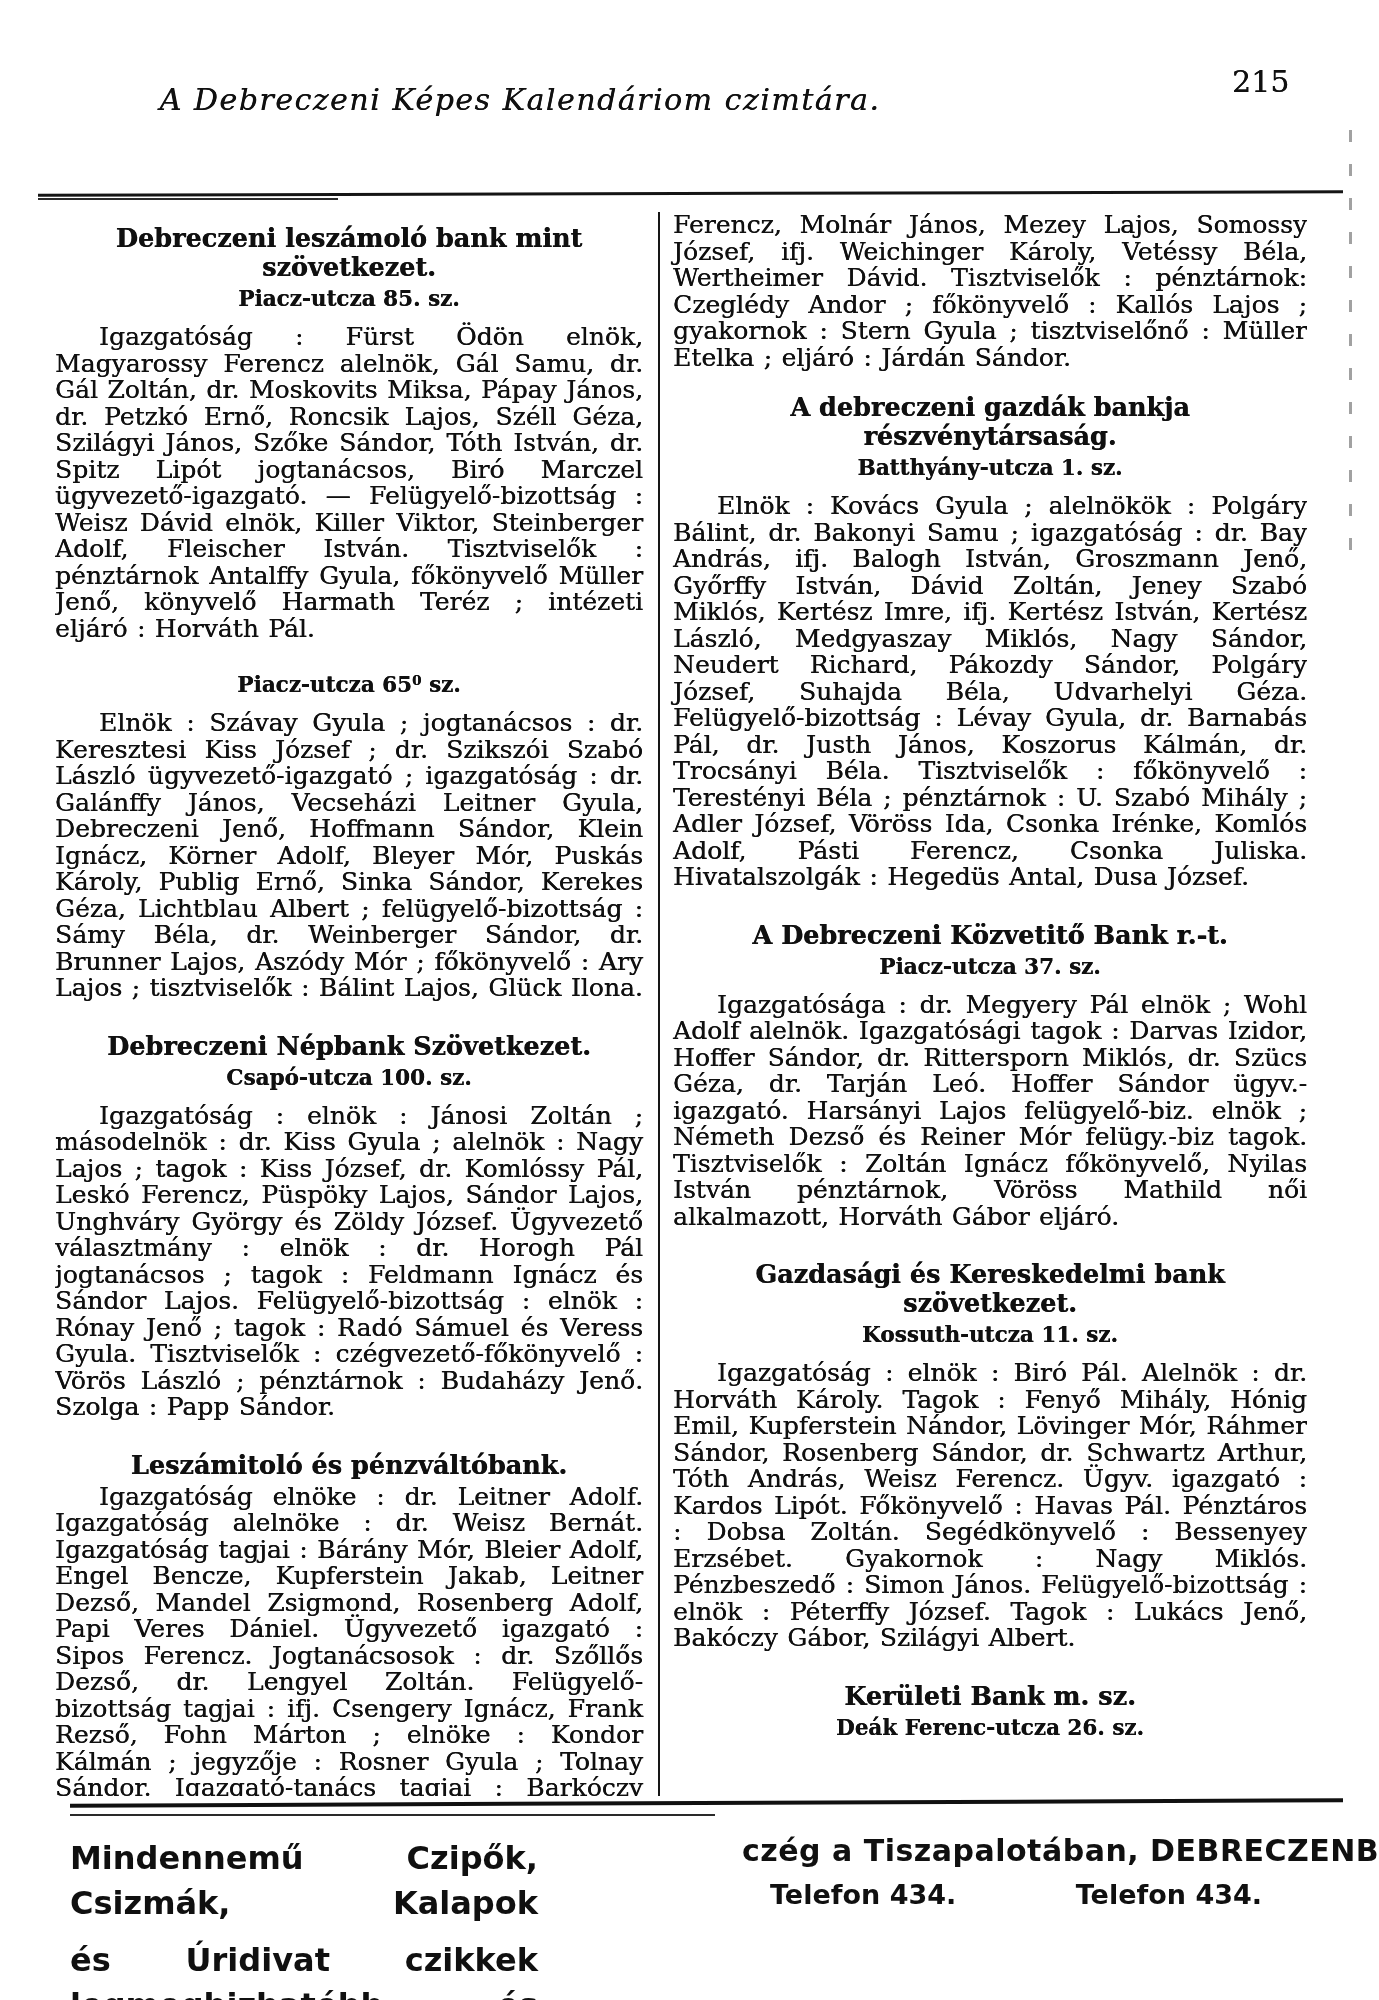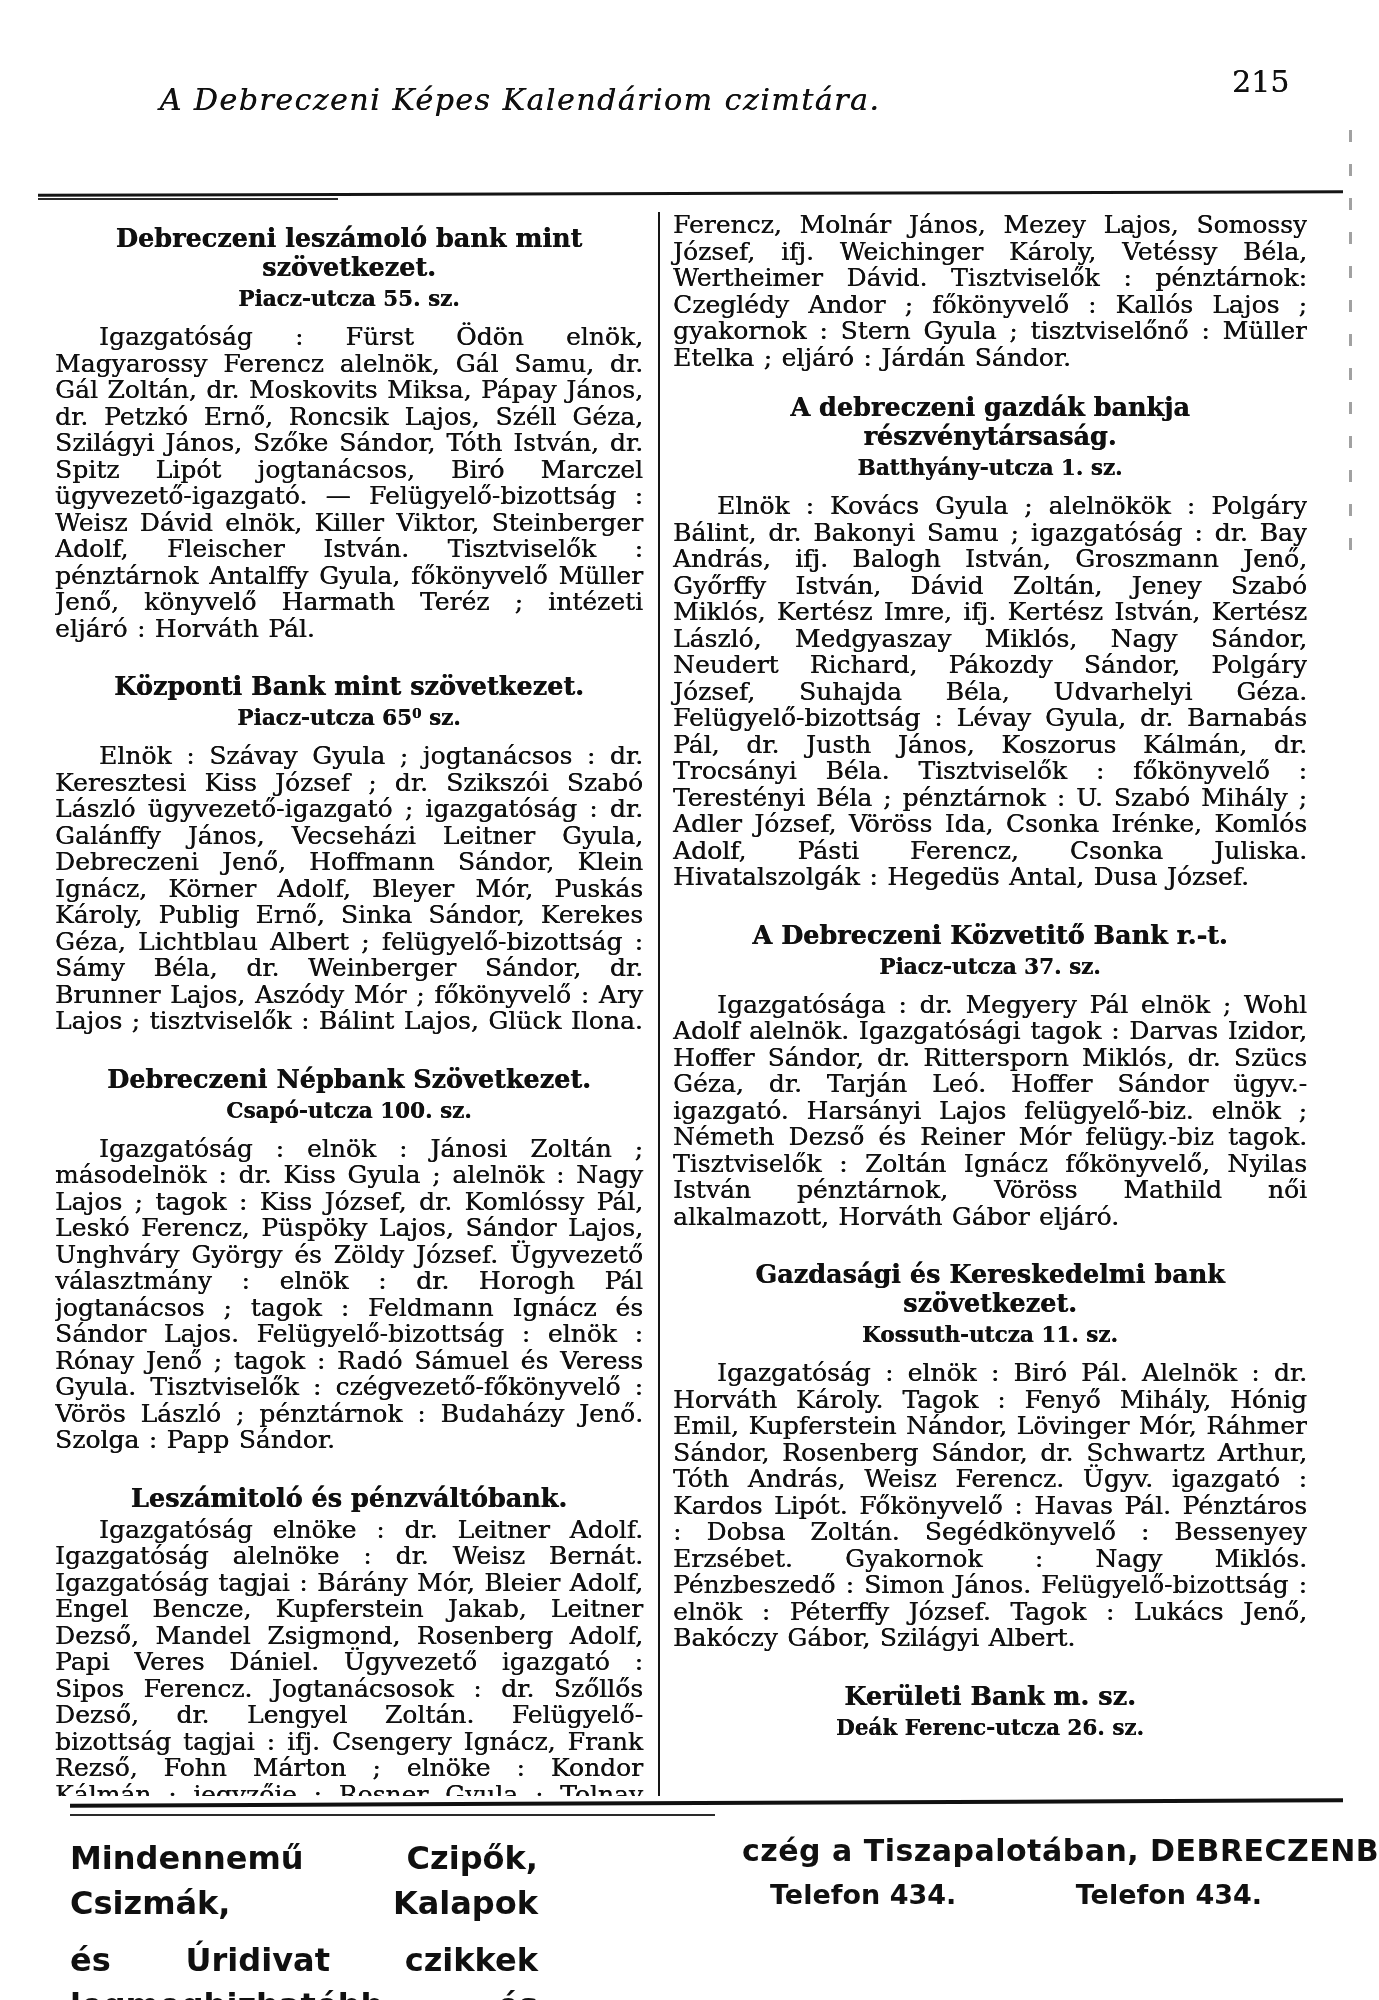--- a/index.html
+++ b/index.html
@@ -117,26 +117,25 @@
   <div class="rule-top-main"></div>
   <div class="rule-top-thin"></div>
   <div class="scan-artifact"></div>
 
   <div class="content">
 
     <div class="col-left">
 
       <section class="bank">
         <h2 class="bank-title">Debreczeni leszámoló bank mint szövetkezet.</h2>
-        <div class="bank-address">Piacz-utcza 55. sz.</div>
+        <div class="bank-address">Piacz-utcza 85. sz.</div>
         <p class="body">Igazgatóság : Fürst Ödön elnök, Magyarossy Ferencz alelnök, Gál Samu, dr. Gál Zoltán, dr. Moskovits Miksa, Pápay János, dr. Petzkó Ernő, Roncsik Lajos, Széll Géza, Szilágyi János, Szőke Sándor, Tóth István, dr. Spitz Lipót jogtanácsos, Biró Marczel ügyvezető-igazgató. — Felügyelő-bizottság : Weisz Dávid elnök, Killer Viktor, Steinberger Adolf, Fleischer István. Tisztviselők : pénztárnok Antalffy Gyula, főkönyvelő Müller Jenő, könyvelő Harmath Teréz ; intézeti eljáró : Horváth Pál.</p>
       </section>
 
       <section class="bank">
-        <h2 class="bank-title">Központi Bank mint szövetkezet.</h2>
         <div class="bank-address">Piacz-utcza 65⁰ sz.</div>
         <p class="body">Elnök : Szávay Gyula ; jogtanácsos : dr. Keresztesi Kiss József ; dr. Szikszói Szabó László ügyvezető-igazgató ; igazgatóság : dr. Galánffy János, Vecseházi Leitner Gyula, Debreczeni Jenő, Hoffmann Sándor, Klein Ignácz, Körner Adolf, Bleyer Mór, Puskás Károly, Publig Ernő, Sinka Sándor, Kerekes Géza, Lichtblau Albert ; felügyelő-bizottság : Sámy Béla, dr. Weinberger Sándor, dr. Brunner Lajos, Aszódy Mór ; főkönyvelő : Ary Lajos ; tisztviselők : Bálint Lajos, Glück Ilona.</p>
       </section>
 
       <section class="bank">
         <h2 class="bank-title">Debreczeni Népbank Szövetkezet.</h2>
         <div class="bank-address">Csapó-utcza 100. sz.</div>
         <p class="body">Igazgatóság : elnök : Jánosi Zoltán ; másodelnök : dr. Kiss Gyula ; alelnök : Nagy Lajos ; tagok : Kiss József, dr. Komlóssy Pál, Leskó Ferencz, Püspöky Lajos, Sándor Lajos, Unghváry György és Zöldy József. Ügyvezető választmány : elnök : dr. Horogh Pál jogtanácsos ; tagok : Feldmann Ignácz és Sándor Lajos. Felügyelő-bizottság : elnök : Rónay Jenő ; tagok : Radó Sámuel és Veress Gyula. Tisztviselők : czégvezető-főkönyvelő : Vörös László ; pénztárnok : Budaházy Jenő. Szolga : Papp Sándor.</p>
       </section>
 

